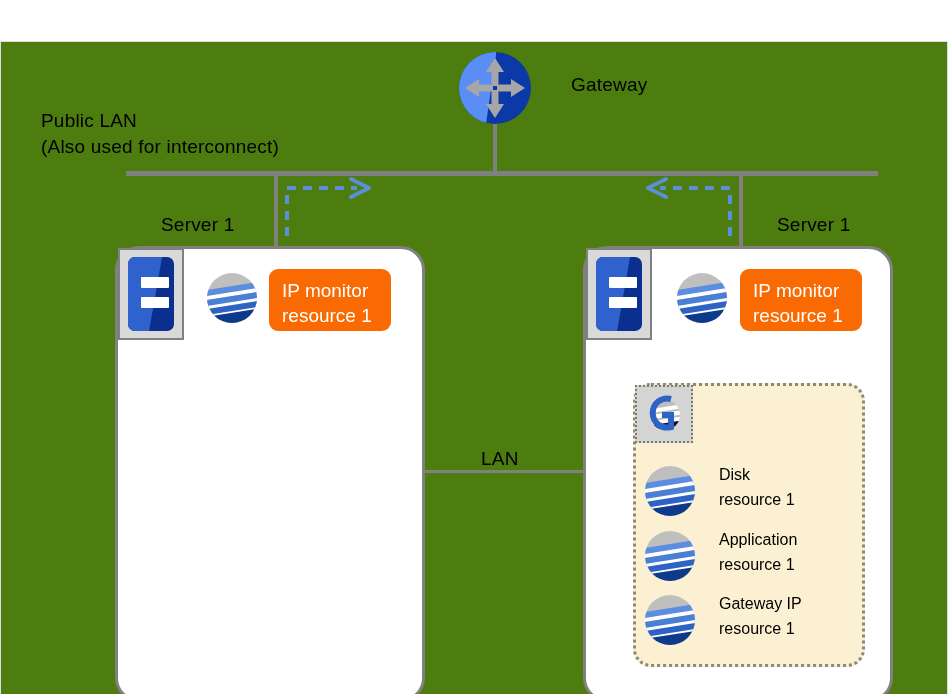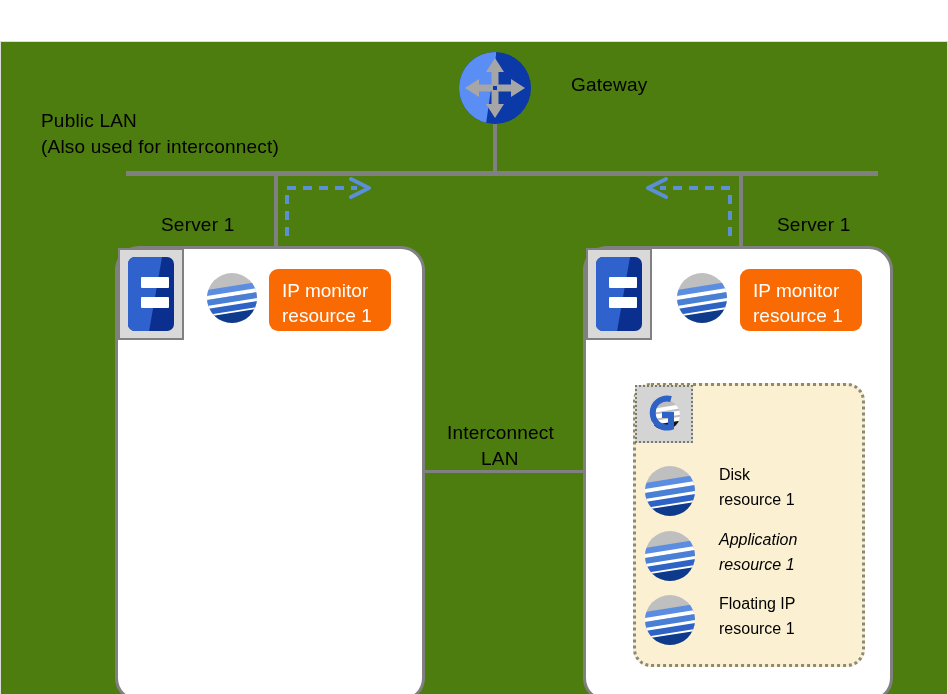--- a/index.html
+++ b/index.html
@@ -283,30 +283,29 @@
 
   <div class="sphere" style="left:644px; top:489px;">
     <i class="s1"></i>
       <i class="w1"></i>
       <i class="s2"></i>
       <i class="w2"></i>
     <i class="s3"></i>
       <i class="w3"></i>
       <i class="s4"></i>
   </div>
-  <div class="res-text" style="left:718px; top:485px;font-style:italic;"><span>Application</span><br><span>resource 1</span></div>
+  <div class="res-text" style="left:718px; top:485px;"><span>Application</span><br><span>resource 1</span></div>
 
   <div class="sphere" style="left:644px; top:553px;">
     <i class="s1"></i>
       <i class="w1"></i>
       <i class="s2"></i>
       <i class="w2"></i>
     <i class="s3"></i>
       <i class="w3"></i>
       <i class="s4"></i>
   </div>
-  <div class="res-text" style="left:718px; top:549px;"><span>Floating IP</span><br><span>resource 1</span></div>
-
-  <div class="label" style="left:446px; top:378px;">Interconnect</div>
+  <div class="res-text" style="left:718px; top:549px;"><span>Gateway IP</span><br><span>resource 1</span></div>
+
   <div class="label" style="left:480px; top:404px;">LAN</div>
   <div class="ic-line" style="position:absolute; left:423px; top:428px; width:161px;"></div>
 
 </div>
 
 </body></html>

